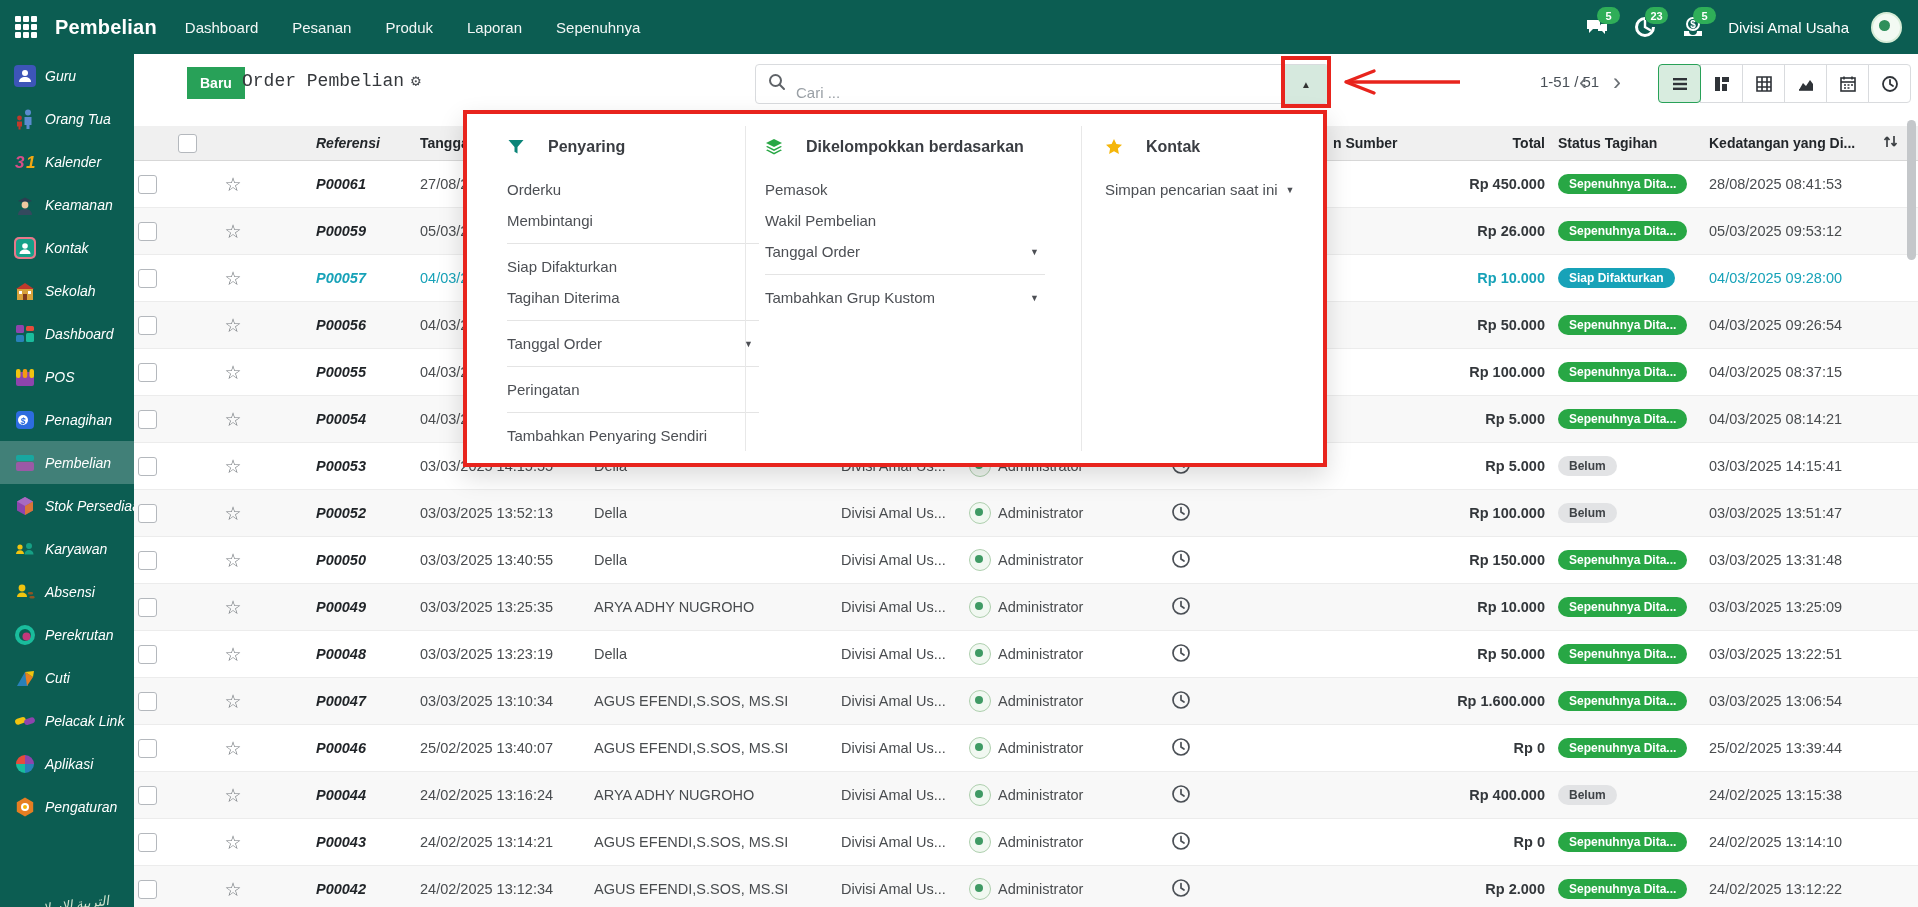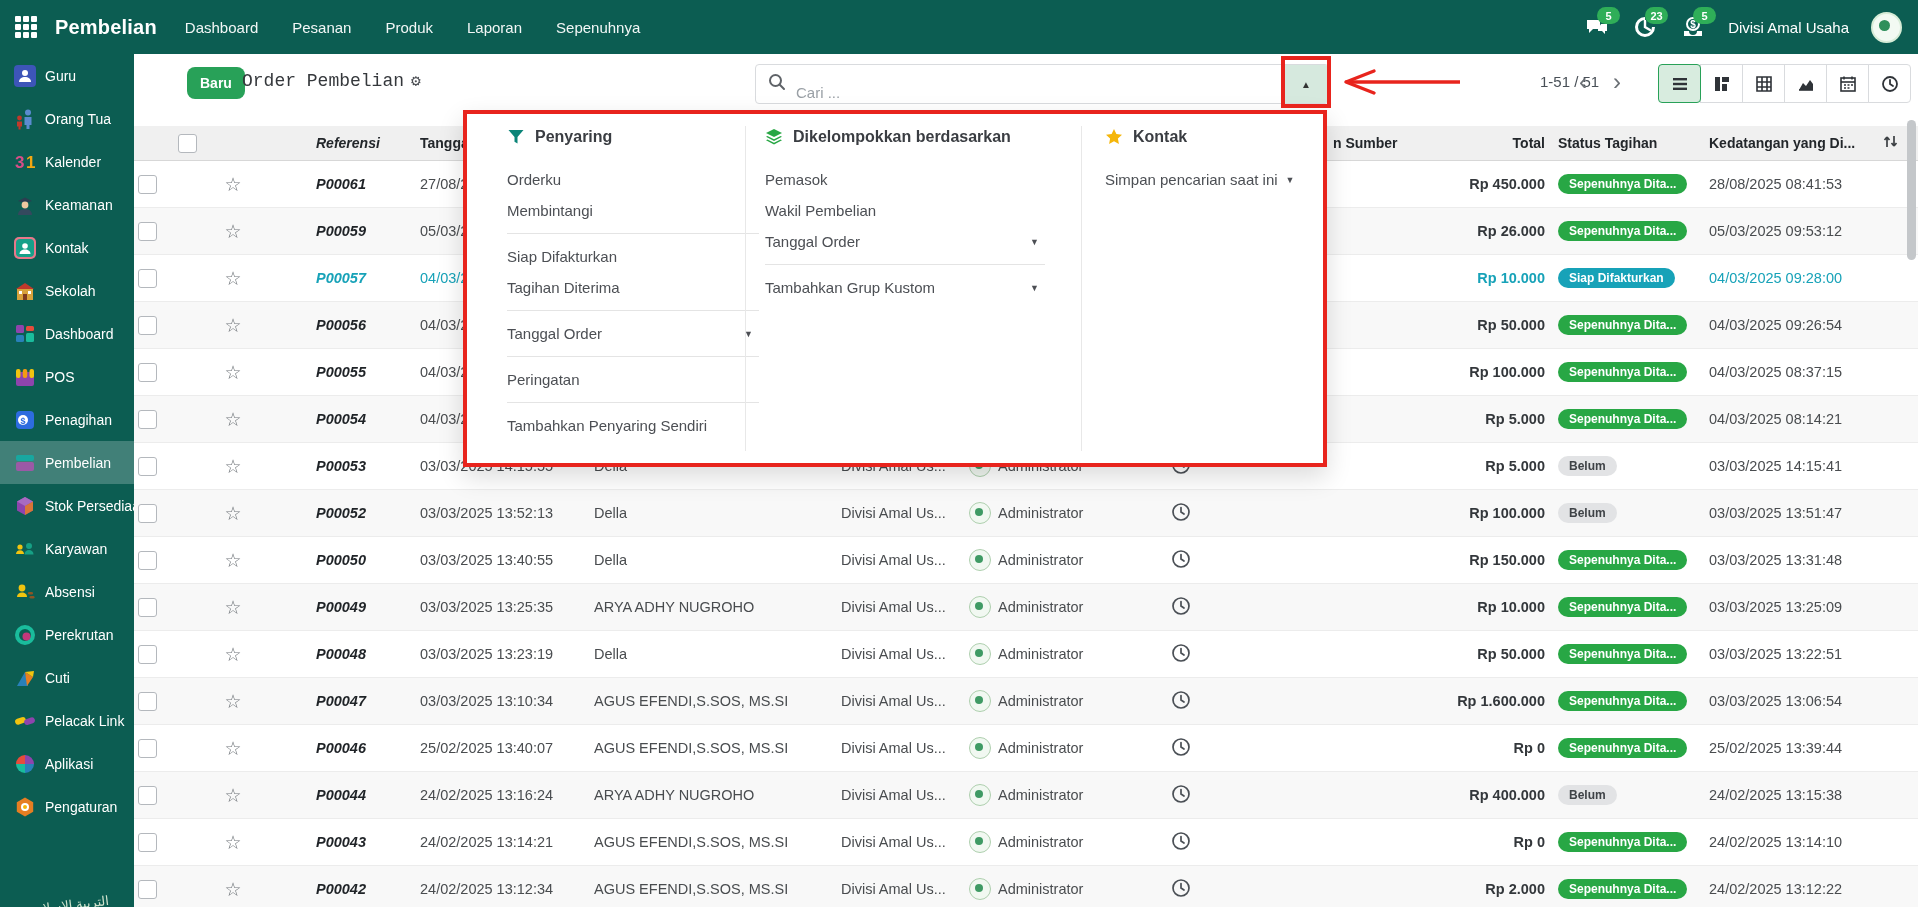--- a/index.html
+++ b/index.html
@@ -16,31 +16,31 @@
   #top-menu{display:flex;gap:34px;margin-left:28px;}
   #top-menu .mi{color:rgba(255,255,255,.95);font-size:15px;cursor:pointer;}
   #topbar-right{margin-left:auto;display:flex;align-items:center;gap:22px;margin-right:16px;}
   .tb-ic{position:relative;width:26px;height:26px;cursor:pointer;}
   .tb-badge{position:absolute;top:-7px;right:-10px;min-width:17px;height:17px;border-radius:9px;background:#2fae58;color:#fff;
     font-size:11px;font-weight:bold;display:flex;align-items:center;justify-content:center;padding:0 3px;}
   #company-name{color:#fff;font-size:15px;}
   #user-avatar{width:27px;height:27px;border-radius:50%;background:#f3faf3;border:2px solid #d7ecd7;position:relative;cursor:pointer;}
   #user-avatar::after{content:"";position:absolute;left:6px;top:6px;width:11px;height:11px;border-radius:50%;background:#2f8f5b;}
   
-  #sidebar{position:absolute;left:0;top:54px;width:134px;height:853px;background:#0c5d52;z-index:15;overflow:hidden;}
+  #sidebar{position:absolute;left:0;top:54px;width:134px;height:853px;background:#0c5d52;z-index:15;overflow:hidden;font-style:italic;}
   .side-item{position:relative;height:43px;display:flex;align-items:center;cursor:pointer;}
   .side-item.active{background:rgba(255,255,255,.22);}
   .side-item .sic{width:22px;height:22px;margin-left:14px;flex:0 0 22px;}
   .side-item .slab{color:#fff;font-size:14px;margin-left:9px;white-space:nowrap;}
   #side-footer{position:absolute;left:0;top:838px;width:134px;height:69px;}
   #side-footer .arabic{position:absolute;left:4px;top:6px;width:126px;text-align:center;color:#cfe3cd;font-size:13px;transform:rotate(-7deg);}
   
   #controlbar{position:absolute;left:134px;top:54px;width:1784px;height:64px;background:#fff;z-index:4;}
   #new-btn{position:absolute;left:53px;top:13px;height:32px;padding:0 13px;background:#28a158;color:#fff;font-size:14px;font-weight:bold;
-    border:none;border-radius:8px;cursor:pointer;}
+    border:none;border-radius:0;cursor:pointer;}
   #view-title{position:absolute;left:108px;top:17px;font-size:18px;color:#35383c;display:flex;align-items:flex-end;gap:7px;font-family:Liberation Mono, monospace;}
   #title-gear{font-size:16px;color:#4c4f54;cursor:pointer;}
   #searchbox{position:absolute;left:621px;top:10px;width:572px;height:38px;border:1px solid #d9dbde;border-radius:4px;background:#fff;display:flex;align-items:center;}
   #searchbox .mag{margin-left:12px;flex:0 0 18px;}
   #search-input{flex:1;border:none;outline:none;font-size:15px;color:#555;margin-left:8px;font-family:inherit;background:transparent;margin-top:16px;}
   #search-input::placeholder{color:#9aa0a6;}
   #search-toggle{width:44px;height:100%;background:#d6e9de;border-left:1px solid #d9dbde;border-radius:0 3px 3px 0;
     display:flex;align-items:center;justify-content:center;cursor:pointer;font-size:10px;color:#333;}
   #pager{position:absolute;left:1361px;top:19px;font-size:15px;color:#495057;margin-left:45px;}
   #pager-prev{position:absolute;left:1433px;top:10px;width:32px;height:36px;font-size:24px;color:#6b7075;background:none;border:none;cursor:pointer;}
@@ -75,21 +75,21 @@
   .badge-teal{background:#17a2b8;color:#fff;}
   .badge-gray{background:#e2e3e5;color:#3f4347;}
   .trow.accent .b-ref,.trow.accent .b-date,.trow.accent .b-total,.trow.accent .b-arrival{color:#17a2b8;}
   
   #search-panel{position:absolute;left:463px;top:110px;width:864px;height:357px;background:#fff;z-index:8;
     border:4px solid #e8241d;box-sizing:border-box;box-shadow:0 10px 24px rgba(0,0,0,.14);}
   .panel-col{position:absolute;top:0;}
   #col-filters{left:40px;width:252px;}
   #col-groupby{left:298px;width:280px;}
   #col-favorites{left:638px;width:215px;}
-  .panel-head{display:flex;align-items:flex-start;gap:10px;margin-top:10px;font-size:16px;font-weight:bold;color:#3a3d42;line-height:26px;}
+  .panel-head{display:flex;align-items:flex-start;gap:23px;margin-top:20px;font-size:16px;font-weight:bold;color:#3a3d42;line-height:26px;}
   .panel-head .pic{flex:0 0 18px;margin-top:4px;}
   .panel-items{margin-top:10px;}
   .p-item{display:flex;align-items:center;font-size:15px;color:#4c4f54;padding:7px 0;cursor:pointer;}
   .p-item .crt{margin-left:auto;font-size:9px;color:#4c4f54;padding-right:6px;}
   #col-favorites .p-item .crt{margin-left:8px;}
   .p-div{border-top:1px solid #e4e4e4;margin:7px 0;}
   .v-div{position:absolute;top:12px;bottom:12px;width:1px;background:#e8e8e8;}
   
   #anno-rect{position:absolute;left:1281px;top:56px;width:50px;height:52px;border:4px solid #e8241d;box-sizing:border-box;z-index:30;pointer-events:none;}
   #anno-arrow{position:absolute;left:1338px;top:67px;z-index:30;pointer-events:none;}

